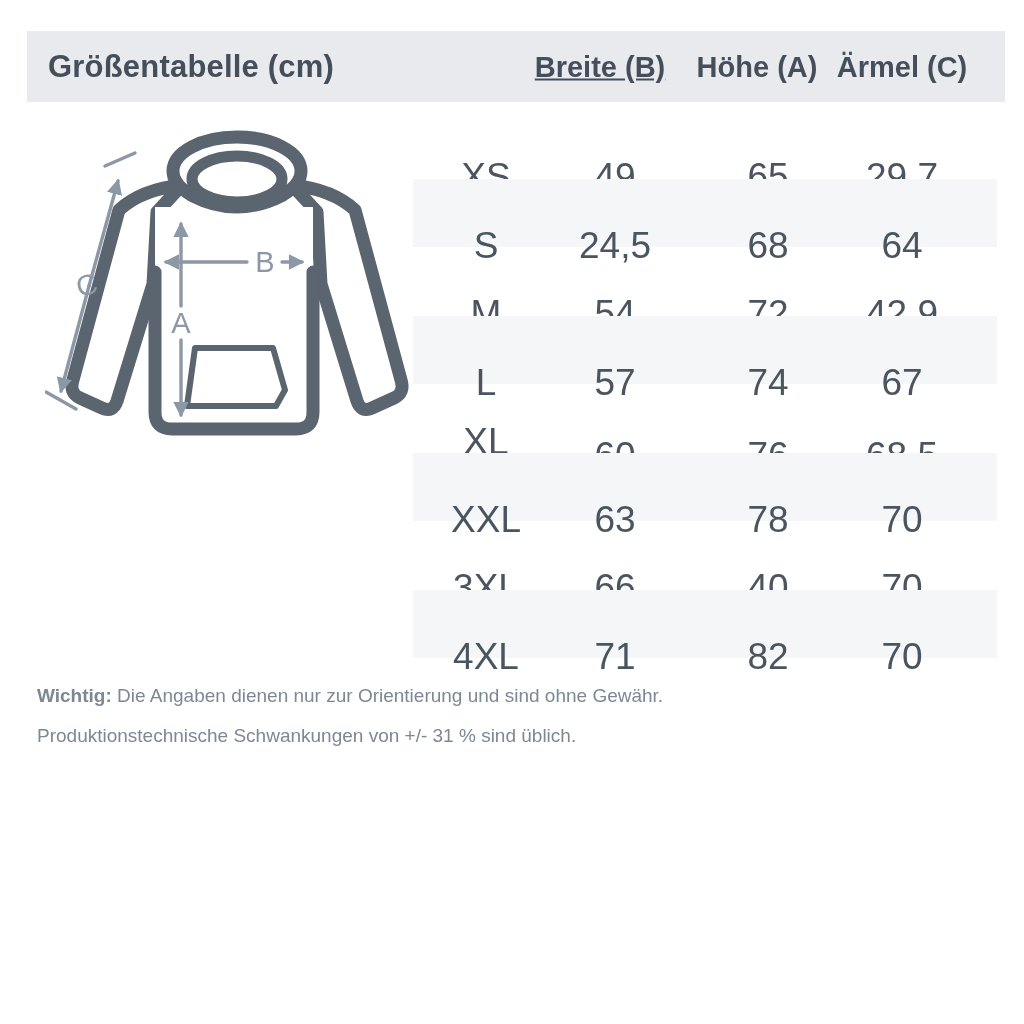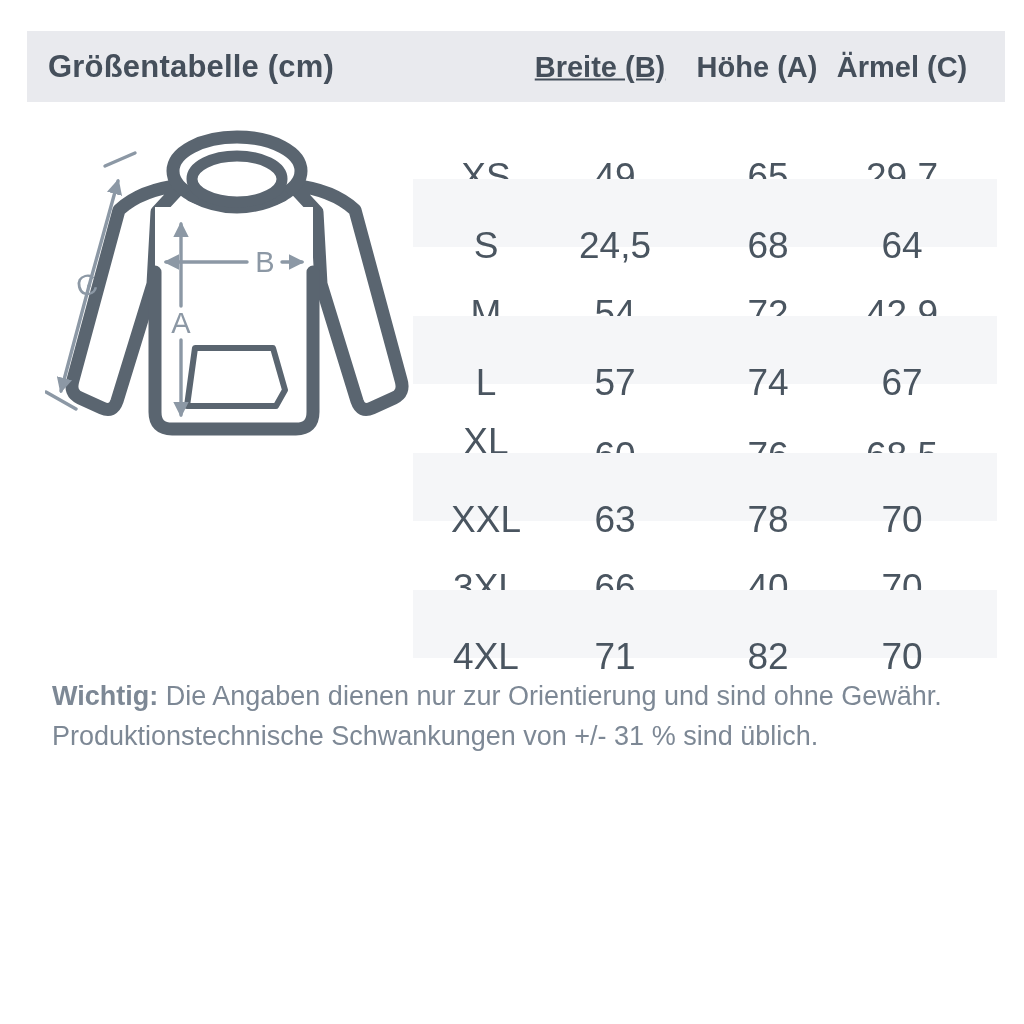--- a/index.html
+++ b/index.html
@@ -24,21 +24,21 @@
   .trow .c2{left:355px;}
   .trow .c3{left:489px;}
   
   .trow:nth-child(5) .c0{transform:translate(-50%,calc(-50% - 9px));}
   .trow:nth-child(5) .c1,.trow:nth-child(5) .c2,.trow:nth-child(5) .c3{transform:translate(-50%,calc(-50% + 5px));}
 
   
   .diagram{position:absolute;left:45px;top:122px;width:380px;height:340px;}
 
   
-  .note{position:absolute;left:52px;top:676px;width:910px;font-size:27px;line-height:40px;color:#7D8895;}
+  .note{position:absolute;left:37px;top:676px;width:910px;font-size:19px;line-height:40px;color:#7D8895;}
   .note b{font-weight:bold;color:#7D8895;}
 </style>
 </head>
 <body>
 
 <div class="page">
 
   <div class="header-band">
     <div class="title">Größentabelle (cm)</div>
     <div class="colhead h0">Breite (B)</div>

